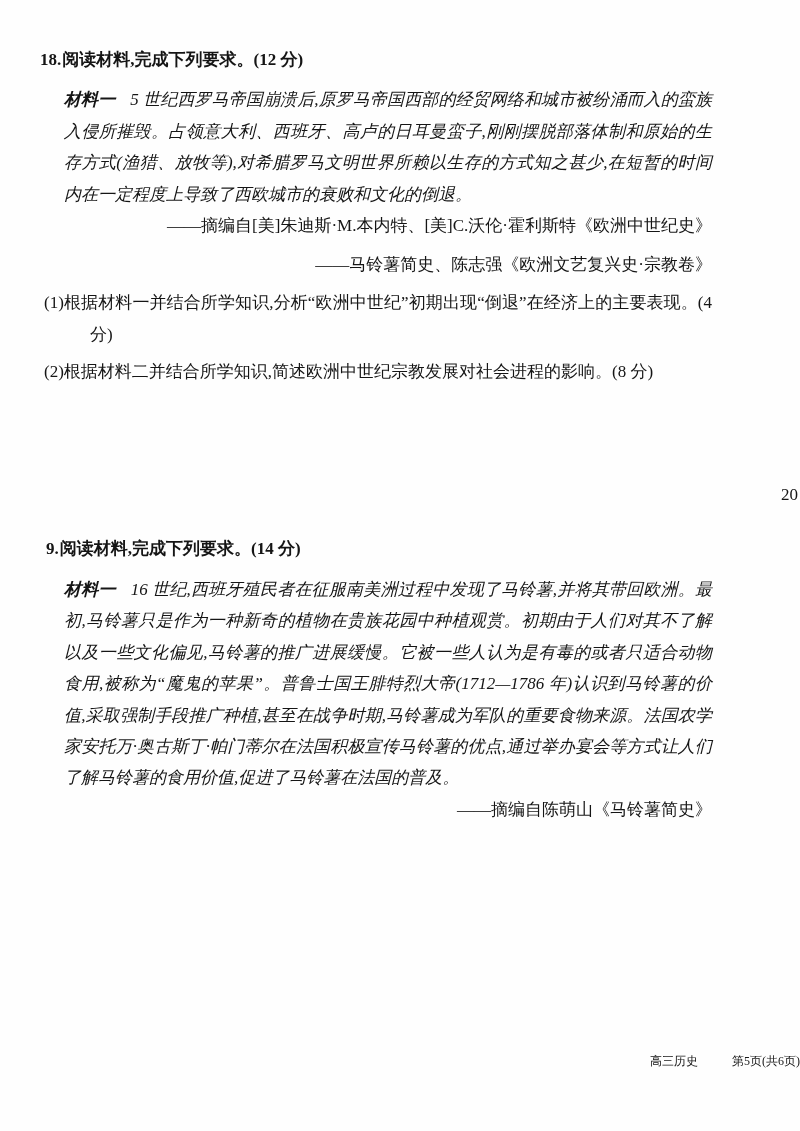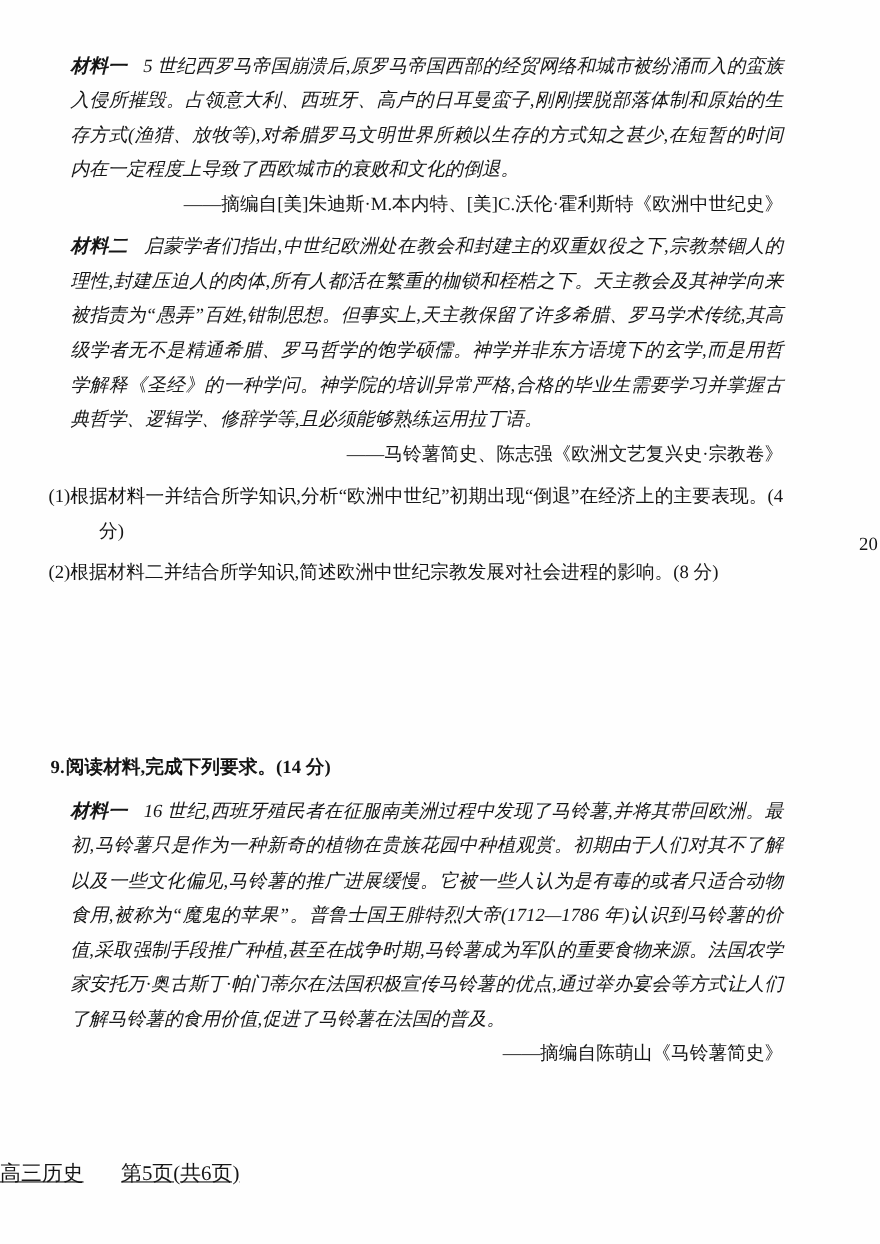--- a/index.html
+++ b/index.html
@@ -51,38 +51,37 @@
   .edge-num {
     position: absolute;
     top: 479px;
     right: 2px;
   }
   .footer {
     position: absolute;
     top: 1050px;
     left: 0;
     width: 100%;
-    text-align: left;
-    font-size: 19px;
-    text-decoration: underline;
+    text-align: right;
+    font-size: 12px;
   }
   .footer-page { margin-left: 34px; }
 </style>
 </head>
 <body>
 
 <div class="sheet">
 
   <section class="question">
+    <p class="q-head"><span class="q-num">18.</span><span class="q-prompt">阅读材料,完成下列要求。(12 分)</span></p>
 
     <div class="material">
       <p class="mat-text"><span class="mat-label">材料一</span><span class="mat-body">5 世纪西罗马帝国崩溃后,原罗马帝国西部的经贸网络和城市被纷涌而入的蛮族入侵所摧毁。占领意大利、西班牙、高卢的日耳曼蛮子,刚刚摆脱部落体制和原始的生存方式(渔猎、放牧等),对希腊罗马文明世界所赖以生存的方式知之甚少,在短暂的时间内在一定程度上导致了西欧城市的衰败和文化的倒退。</span></p>
       <p class="source">——摘编自[美]朱迪斯·M.本内特、[美]C.沃伦·霍利斯特《欧洲中世纪史》</p>
 
-      <p class="mat-text"><span class="mat-label">材料二</span><span class="mat-body">启蒙学者们指出,中世纪欧洲处在教会和封建主的双重奴役之下,宗教禁锢人的理性,封建压迫人的肉体,所有人都活在繁重的枷锁和桎梏之下。天主教会及其神学向来被指责为“愚弄”百姓,钳制思想。但事实上,天主教保留了许多希腊、罗马学术传统,其高级学者无不是精通希腊、罗马哲学的饱学硕儒。神学并非东方语境下的玄学,而是用哲学解释《圣经》的一种学问。神学院的培训异常严格,合格的毕业生需要学习并掌握古典哲学、逻辑学、修辞学等,且必须能够熟练运用拉丁语。</span></p>
       <p class="source">——马铃薯简史、陈志强《欧洲文艺复兴史·宗教卷》</p>
     </div>
 
     <p class="subq">(1)根据材料一并结合所学知识,分析“欧洲中世纪”初期出现“倒退”在经济上的主要表现。(4 分)</p>
     <p class="subq">(2)根据材料二并结合所学知识,简述欧洲中世纪宗教发展对社会进程的影响。(8 分)</p>
   </section>
 
   <section class="question q19">
     <p class="q-head"><span class="q-num">9.</span><span class="q-prompt">阅读材料,完成下列要求。(14 分)</span></p>
 

